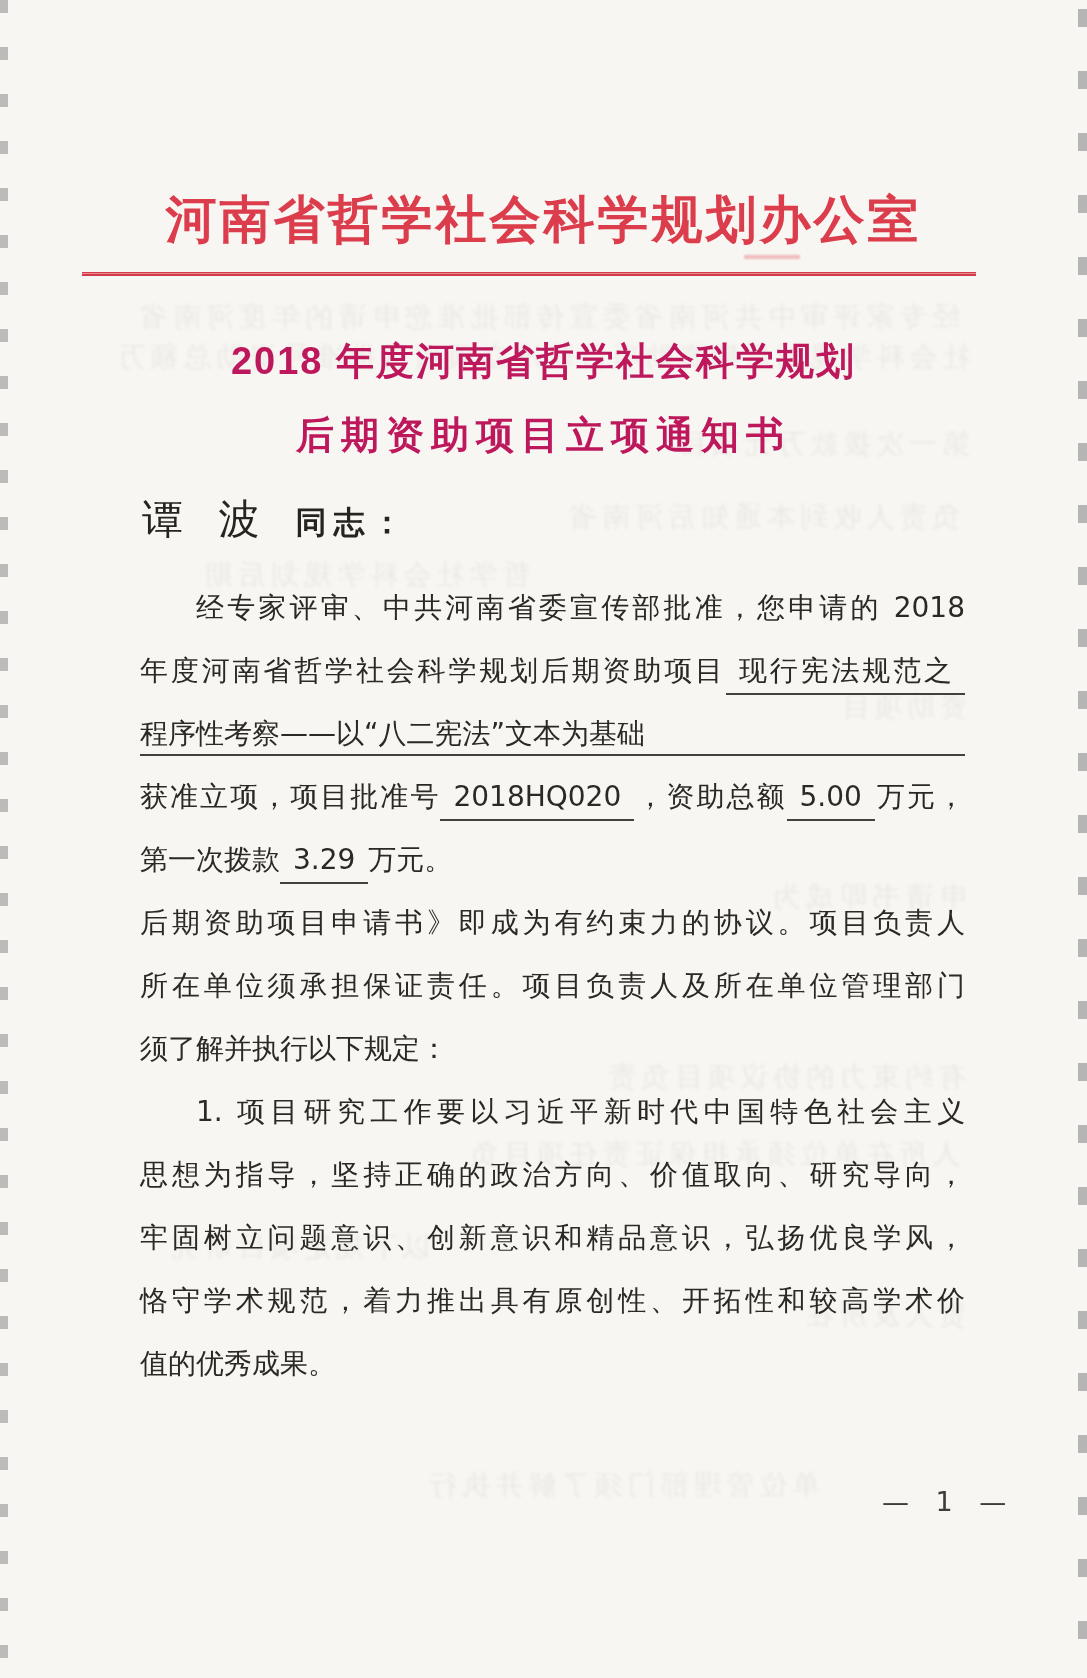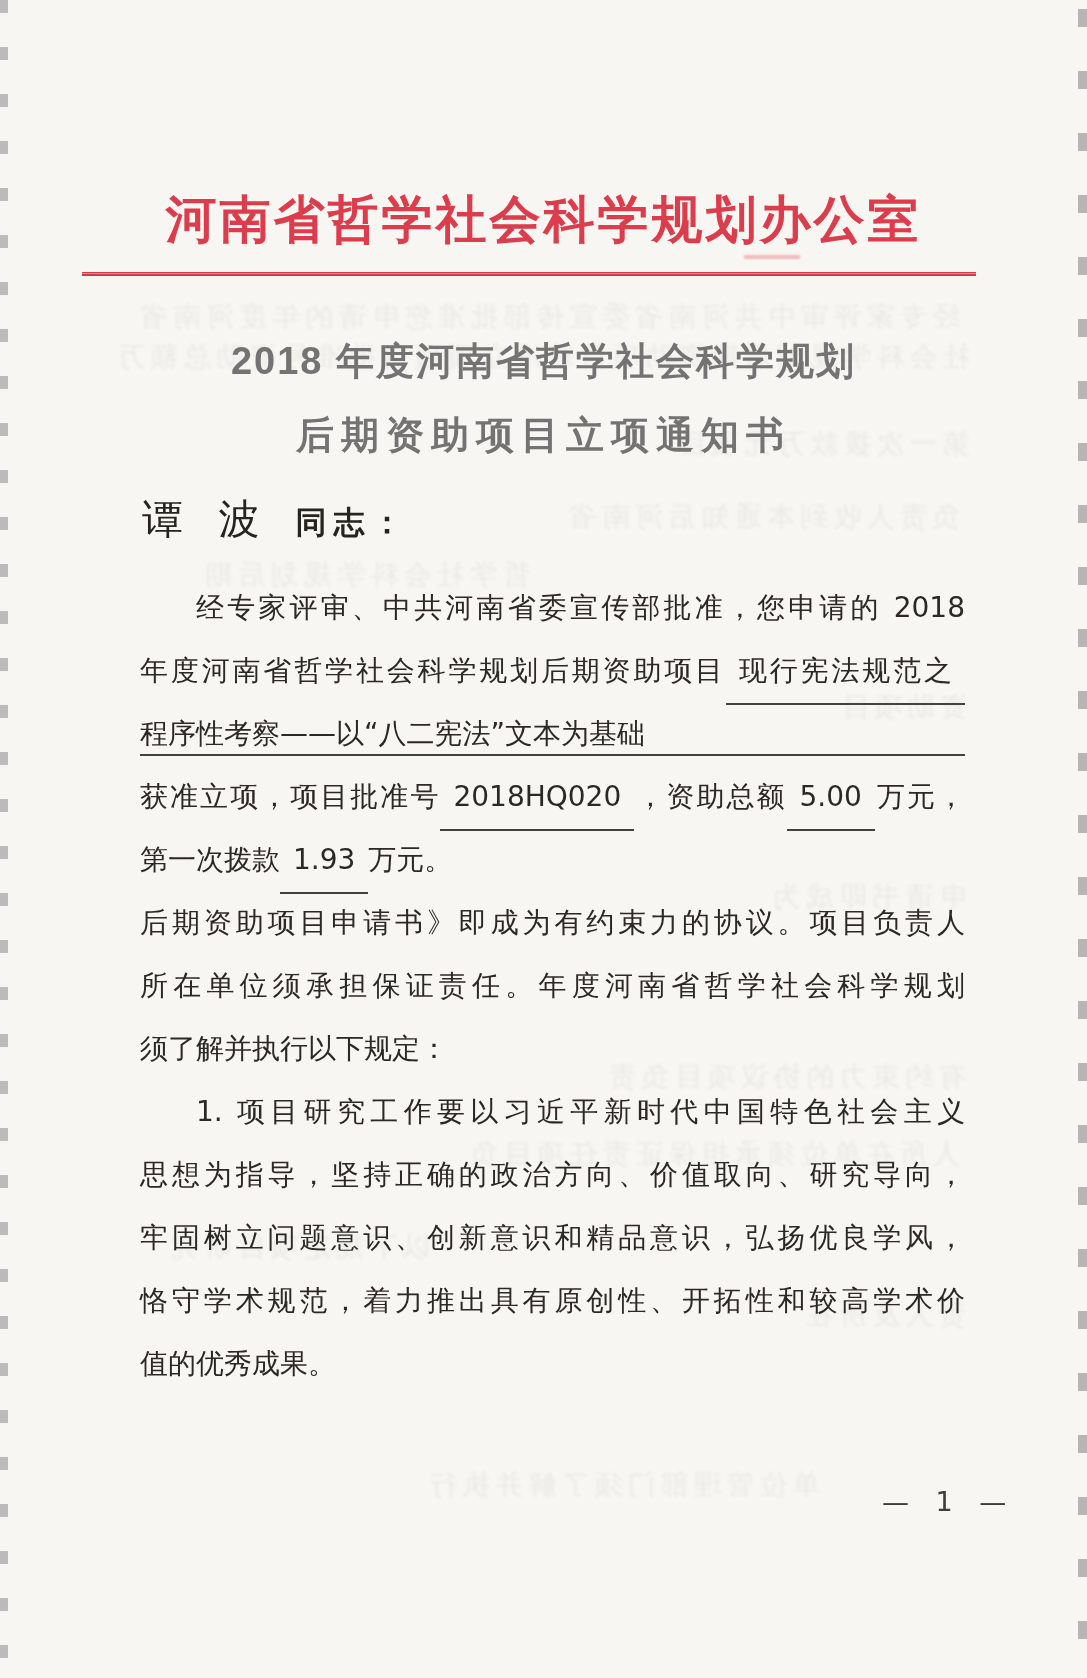--- a/index.html
+++ b/index.html
@@ -21,38 +21,38 @@
     font-size:51px;font-weight:bold;letter-spacing:3px;color:#dc3d4c;
     font-family:"Liberation Serif",serif;white-space:nowrap;
   }
   .red-rule{position:absolute;top:272px;left:82px;width:894px;height:4px;
     background:linear-gradient(180deg,#d23b49 0 1.5px,#e78a92 1.5px 2.5px,#d23b49 2.5px 4px);}
   .red-ghost{position:absolute;top:255px;left:744px;width:56px;height:4px;
     background:#dd5868;opacity:.38;filter:blur(1px);}
 
   
   .doc-title{position:absolute;left:0;width:100%;text-align:center;font-weight:bold;
-    font-size:38px;color:#737373;font-family:"Liberation Sans",sans-serif;white-space:nowrap;}
+    font-size:38px;color:#be185d;font-family:"Liberation Sans",sans-serif;white-space:nowrap;}
   .doc-title.l1{top:336px;letter-spacing:2px;}
   .doc-title.l2{top:410px;letter-spacing:7px;}
 
   
   .salutation{position:absolute;top:492px;left:142px;font-size:31px;color:#26241f;
     font-family:"Liberation Sans",sans-serif;white-space:nowrap;}
   .salutation .name{font-weight:normal;font-size:41px;letter-spacing:12px;}
   .salutation .honorific{margin-left:24px;font-weight:bold;letter-spacing:7px;}
 
   
   .docbody{position:absolute;top:576px;left:140px;width:825px;
     font-size:28px;line-height:63px;color:#2b2925;
     font-family:"DejaVu Sans","Liberation Sans",sans-serif;}
   .bline{height:63px;}
   .bline.just{text-align:justify;text-align-last:justify;}
   .bline.indent{text-indent:56px;}
-  .u{border-bottom:2px solid #43413c;padding:0 13px 16px;}
+  .u{border-bottom:2px solid #43413c;padding:0 13px 6px;}
   .ufill-line{background-image:linear-gradient(#43413c,#43413c);
     background-repeat:no-repeat;background-size:100% 2px;background-position:0 52px;}
 
   
   .pagenum{position:absolute;top:1486px;left:882px;font-size:27px;letter-spacing:9px;
     color:#3f3d39;font-family:"DejaVu Sans",sans-serif;white-space:nowrap;}
 
   
   .ghost{position:absolute;height:38px;overflow:hidden;white-space:nowrap;
     font-size:28px;letter-spacing:5px;color:#4a5668;opacity:.08;
@@ -103,23 +103,23 @@
 
   <div class="salutation">
     <span class="name">谭 波</span><span class="honorific">同志：</span>
   </div>
 
   <div class="docbody">
       <div class="bline indent just"><span>经专家评审、中共河南省委宣传部批准，您申请的 2018</span></div>
       <div class="bline just"><span>年度河南省哲学社会科学规划后期资助项目</span><span class="u">现行宪法规范之</span></div>
       <div class="bline ufill-line"><span>程序性考察——以“八二宪法”文本为基础</span></div>
       <div class="bline just"><span>获准立项，项目批准号</span><span class="u">2018HQ020</span><span>，资助总额</span><span class="u">5.00</span><span>万元，</span></div>
-      <div class="bline"><span>第一次拨款</span><span class="u">1.93</span><span>万元。</span></div>
+      <div class="bline"><span>第一次拨款</span><span class="u">3.29</span><span>万元。</span></div>
       <div class="bline just"><span>后期资助项目申请书》即成为有约束力的协议。项目负责人</span></div>
-      <div class="bline just"><span>所在单位须承担保证责任。年度河南省哲学社会科学规划</span></div>
+      <div class="bline just"><span>所在单位须承担保证责任。项目负责人及所在单位管理部门</span></div>
       <div class="bline"><span>须了解并执行以下规定：</span></div>
       <div class="bline indent just"><span>1. 项目研究工作要以习近平新时代中国特色社会主义</span></div>
       <div class="bline just"><span>思想为指导，坚持正确的政治方向、价值取向、研究导向，</span></div>
       <div class="bline just"><span>牢固树立问题意识、创新意识和精品意识，弘扬优良学风，</span></div>
       <div class="bline just"><span>恪守学术规范，着力推出具有原创性、开拓性和较高学术价</span></div>
       <div class="bline"><span>值的优秀成果。</span></div>
     </div>
 
   <div class="pagenum">— 1 —</div>
 

